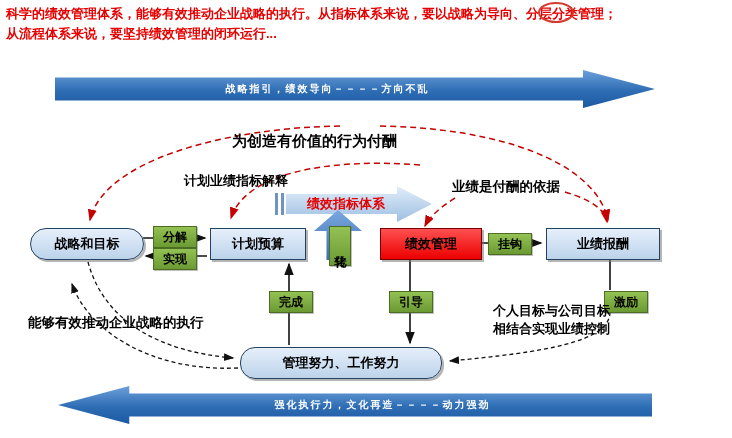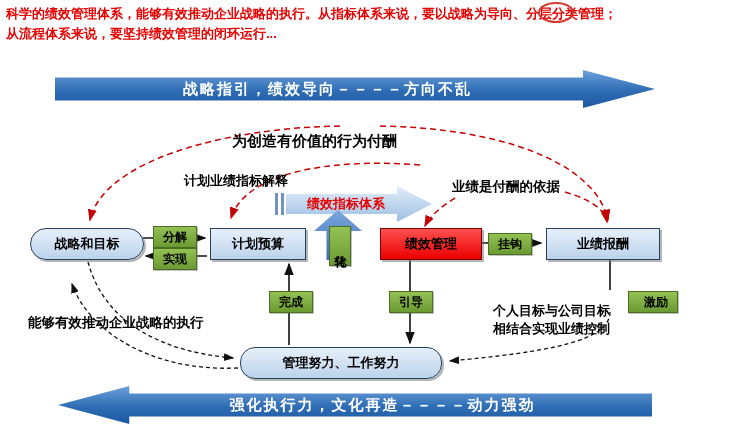--- a/index.html
+++ b/index.html
@@ -2,21 +2,21 @@
 <html><head>
 <meta charset="utf-8">
 <style>
   html,body{margin:0;padding:0;background:#fff;}
   .stage{position:relative;width:732px;height:438px;background:#ffffff;
          font-family:"Liberation Sans",sans-serif;overflow:hidden;}
 
   .intro{position:absolute;left:6px;top:4px;width:722px;color:#e60000;
          font-weight:bold;font-size:13px;line-height:1.55;z-index:3;}
 
-  .banner{position:absolute;color:#ffffff;font-weight:bold;font-size:15px;
+  .banner{position:absolute;color:#ffffff;font-weight:bold;font-size:10px;
           display:flex;align-items:center;justify-content:center;
           letter-spacing:2px;z-index:2;box-sizing:border-box;}
   .banner-top{left:55px;top:70px;width:600px;height:38px;
           background:linear-gradient(180deg,#6da0da 0%,#2e6db4 55%,#1b59a2 100%);
           clip-path:polygon(0 20%,88% 20%,88% 0,100% 50%,88% 100%,88% 80%,0 80%);
           padding-right:55px;}
   .banner-bottom{left:58px;top:386px;width:594px;height:38px;
           background:linear-gradient(180deg,#6da0da 0%,#2e6db4 55%,#1b59a2 100%);
           clip-path:polygon(100% 20%,12% 20%,12% 0,0 50%,12% 100%,12% 80%,100% 80%);
           padding-left:55px;}
@@ -126,21 +126,21 @@
   <div class="greenlabel label-transform">转化</div>
 
   <div class="bluebox redbox" style="left:380px;top:228px;width:100px;height:30px;">绩效管理</div>
 
   <div class="greenlabel" style="left:488px;top:233px;width:42px;height:20px;">挂钩</div>
 
   <div class="bluebox" style="left:546px;top:228px;width:112px;height:30px;">业绩报酬</div>
 
   <div class="greenlabel" style="left:269px;top:291px;width:42px;height:20px;">完成</div>
   <div class="greenlabel" style="left:389px;top:291px;width:42px;height:20px;">引导</div>
-  <div class="greenlabel" style="left:628px;top:291px;width:42px;height:20px;padding-left:6px;">激励</div>
+  <div class="greenlabel" style="left:604px;top:291px;width:42px;height:20px;">激励</div>
 
   <div class="note" style="left:28px;top:314px;font-size:13.5px;">能够有效推动企业战略的执行</div>
 
   <div class="note center" style="left:460px;top:302px;width:150px;font-size:13px;">
     <div>个人目标与公司目标</div>
     <div>相结合实现业绩控制</div>
   </div>
 
   <div class="bluebox" style="left:240px;top:347px;width:200px;height:30px;border-radius:15px;">管理努力、工作努力</div>
 

